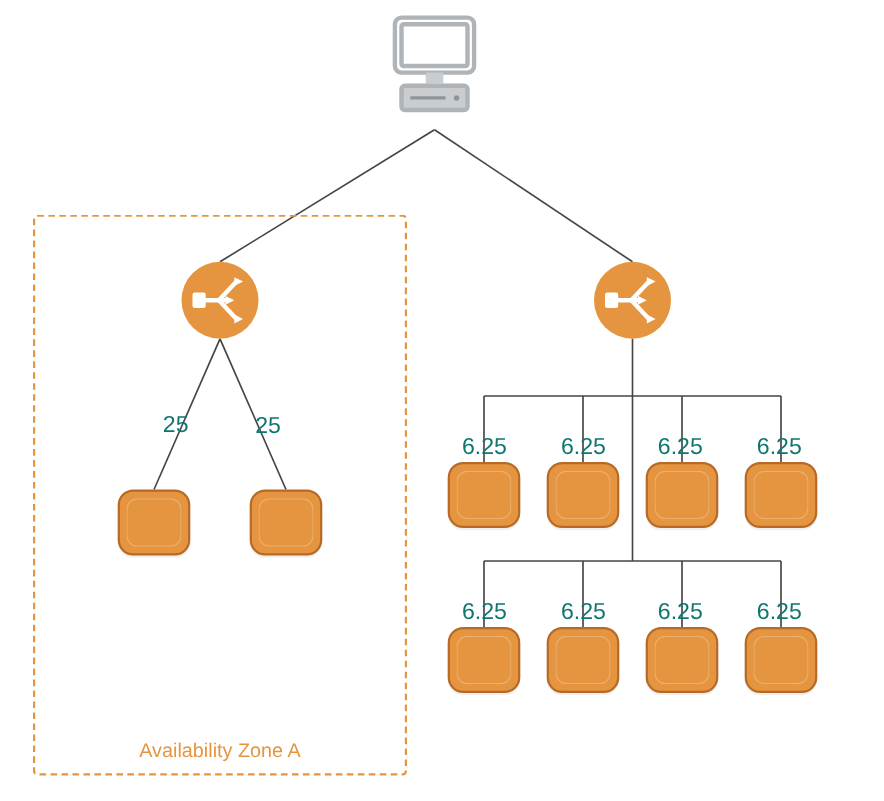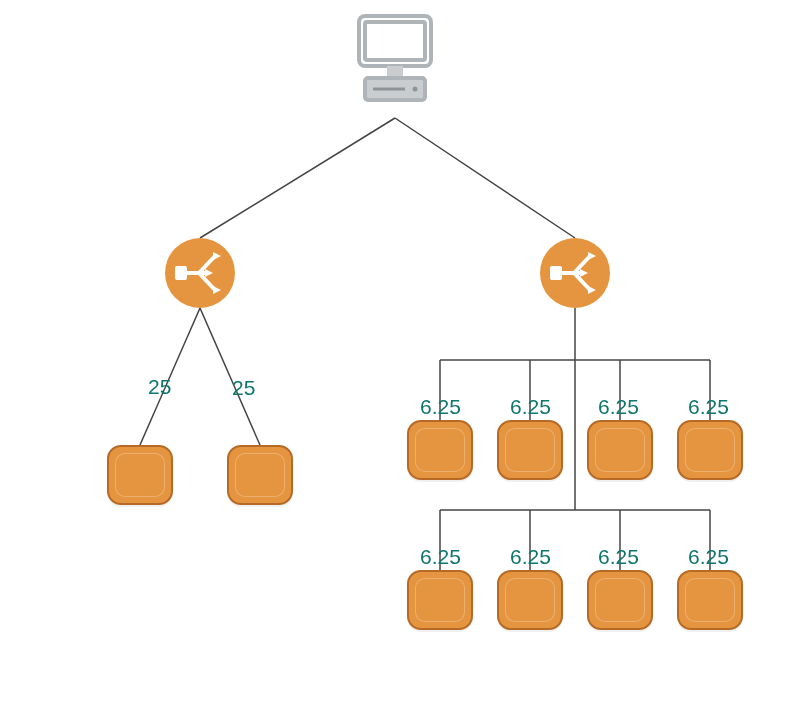--- a/index.html
+++ b/index.html
@@ -125,20 +125,23 @@
         <rect x="42" y="56" width="16" height="10" fill="#c9cdd0" stroke="none"></rect>
 
         <rect x="20" y="68" width="60" height="22" rx="3" fill="#c9cdd0" stroke="#aeb4b8"></rect>
 
         <line x1="28" y1="79" x2="60" y2="79" stroke="#8e9498" stroke-width="3"></line>
         <circle cx="70" cy="79" r="2.5" fill="#8e9498" stroke="none"></circle>
       </g>
     </svg>
   </div>
 
+  <div class="zone" style="left:30px; top:195px; width:340px; height:510px;">
+    <div class="zone-label">Availability Zone A</div>
+  </div>
 
 
   <div class="lb" style="left:165px; top:238px;">
     <svg viewBox="0 0 70 70" width="70" height="70">
       <g stroke="#ffffff" stroke-width="4" fill="#ffffff" stroke-linecap="round">
         <rect x="10" y="28" width="12" height="14" rx="2" fill="#ffffff" stroke="none"></rect>
         <line x1="22" y1="35" x2="40" y2="35"></line>
         <line x1="34" y1="35" x2="50" y2="18"></line>
         <line x1="34" y1="35" x2="50" y2="52"></line>
         <polygon points="48,14 56,18 48,22" stroke="none"></polygon>

